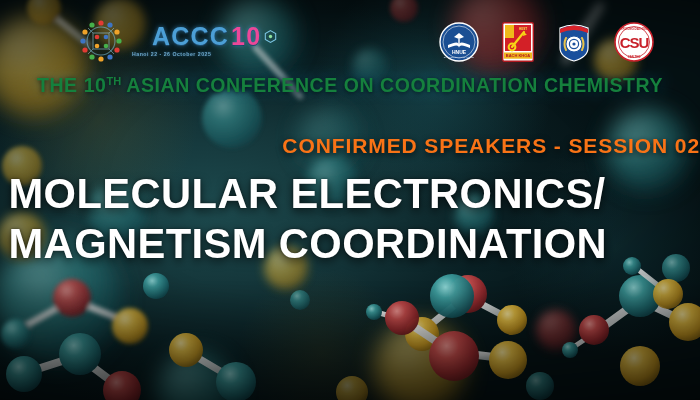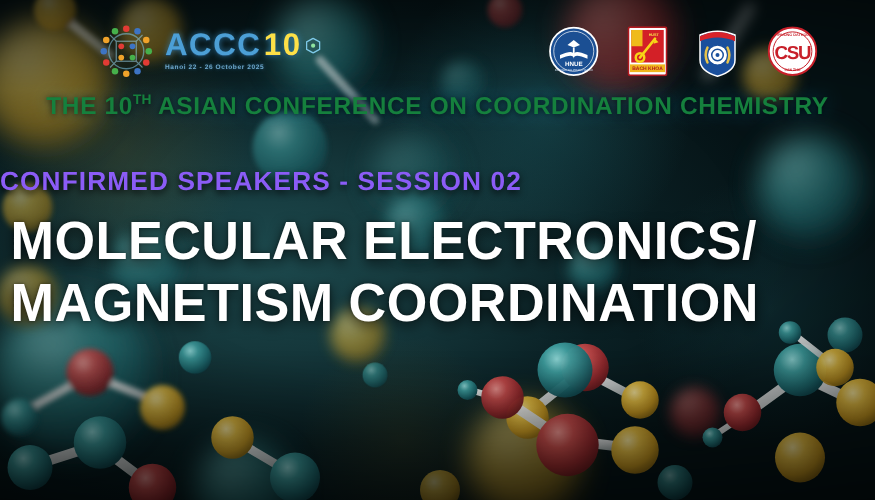--- a/index.html
+++ b/index.html
@@ -52,49 +52,49 @@
   .brand{ display:flex; align-items:center; gap:8px; }
 
   .accc-emblem{ width:46px; height:46px; position:relative; flex:none; }
 
   .accc-word{ display:flex; flex-direction:column; justify-content:center; }
   .accc-word .wm{
     font-size:25px; font-weight:bold; letter-spacing:1.2px; line-height:1;
     color:#4c9fd6;
     font-family:"Liberation Sans", sans-serif;
     text-shadow:0 0 5px rgba(60,150,210,.75), 0 1px 0 #17344b;
-    display:flex; align-items:center; gap:2px;
-  }
-  .accc-word .wm .ten{ color:#fde047; }
+    display:flex; align-items:center; gap:2px;margin-left:20px;
+  }
+  .accc-word .wm .ten{ color:#ec4899; }
   .accc-word .sub{
     font-size:5.2px; letter-spacing:.5px; color:#6fa8cc; line-height:1;
     margin-top:3px; font-weight:bold; white-space:nowrap;
     text-shadow:0 0 3px rgba(60,150,210,.6);
   }
   .hexmark{ width:13px; height:13px; margin-left:1px; }
 
-  .logos{ display:flex; align-items:center; gap:23px; }
+  .logos{ display:flex; align-items:flex-end; gap:23px; }
   .logo{ flex:none; display:block; }
 
   
   .headline{
     position:absolute; top:74px; left:0; width:700px;
     text-align:center;
     font-size:19.5px; font-weight:bold; letter-spacing:.55px;
     color:#15803d;
     text-shadow:0 1px 5px rgba(0,0,0,.75), 0 0 14px rgba(20,160,210,.45);
     white-space:nowrap;
   }
   .headline sup{ font-size:11px; vertical-align:super; letter-spacing:0; }
 
   .session{
     position:absolute; top:134px; left:0; width:700px;
-    text-align:left;
+    text-align:right;
     font-size:21px; font-weight:bold; letter-spacing:.9px;
-    color:#8b5cf6;
+    color:#f97316;
     text-shadow:0 2px 6px rgba(0,0,0,.8);
     white-space:nowrap;
   }
 
   .maintitle{
     position:absolute; top:168px; left:0; width:566px;
     text-align:center;
   }
   .maintitle .line{
     display:block;

